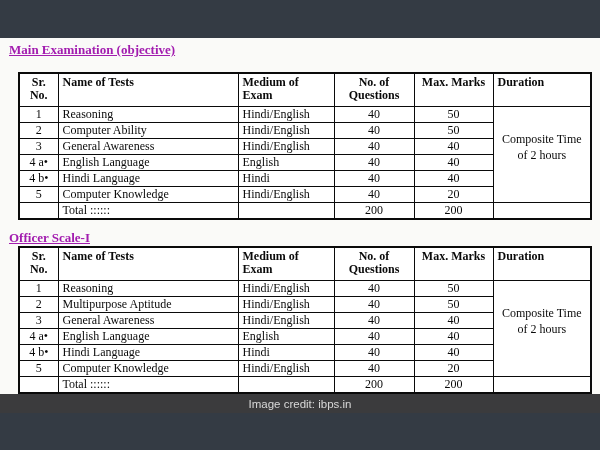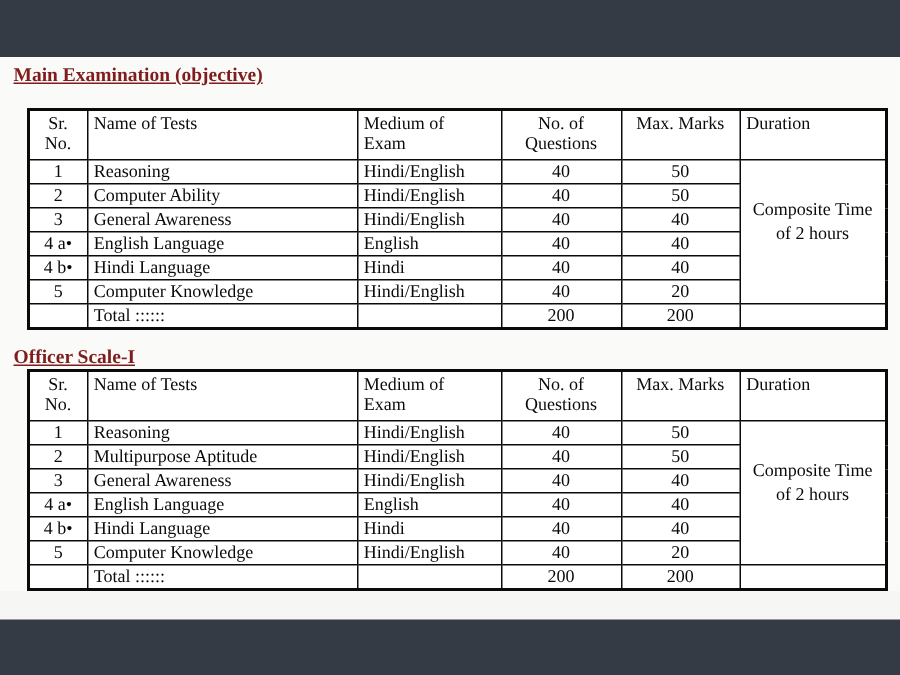--- a/index.html
+++ b/index.html
@@ -15,21 +15,21 @@
   .band { position:absolute; left:0; width:600px; background:#343b44; }
   .band-top { top:0; height:38px; }
   .band-bottom { top:413px; height:37px; }
   .content {
     position:absolute; top:38px; left:0; width:600px; height:356px;
     background:#fafaf8; color:#000;
   }
   .doc-heading {
     position:absolute; left:9px;
     font-weight:bold; text-decoration:underline;
-    font-size:13px; line-height:13px; color:#7f1d1d;
+    font-size:13px; line-height:13px; color:#a21caf;
     white-space:nowrap;
   }
   .h-main { top:5px; }
   .h-sub  { top:19px; }
   .h-sec2 { top:193px; }
   table.exam {
     position:absolute; left:18px; width:572px;
     border-collapse:collapse; table-layout:fixed;
     background:#ffffff;
     border:2px solid #0a0a0a;
@@ -37,21 +37,21 @@
   }
   .t1 { top:34px; }
   .t2 { top:208px; }
   th, td {
     border:1px solid #0a0a0a;
     color:#0a0a0a;
     line-height:1.12;
     overflow:hidden;
   }
   th {
-    font-weight:normal; vertical-align:top;
+    font-weight:bold; vertical-align:top;
     padding:2px 4px 0 4px; height:30px;
     white-space:pre-line; text-align:left;
   }
   td { height:15px; padding:0 4px; vertical-align:middle; }
   .center { text-align:center; }
   .dur-head { text-align:left; }
   .dur-cell {
     text-align:center; vertical-align:top;
     padding-top:25px; line-height:1.3;
   }
@@ -218,14 +218,17 @@
         <td>Total ::::::</td>
         <td></td>
         <td class="center">200</td>
         <td class="center">200</td>
         <td></td>
       </tr>
     </tbody>
       </table>
   </div>
 
+  <div class="credit-bar">
+    <span>Image credit: ibps.in</span>
+  </div>
   <div class="band band-bottom"></div>
 </div>
 
 </body></html>

